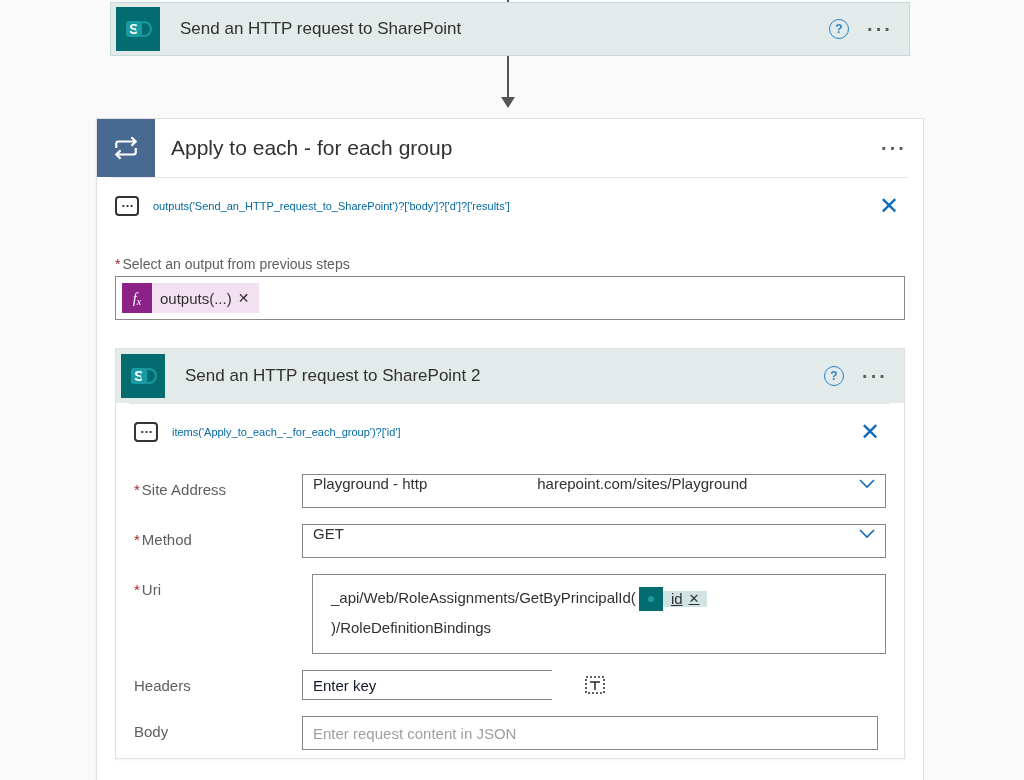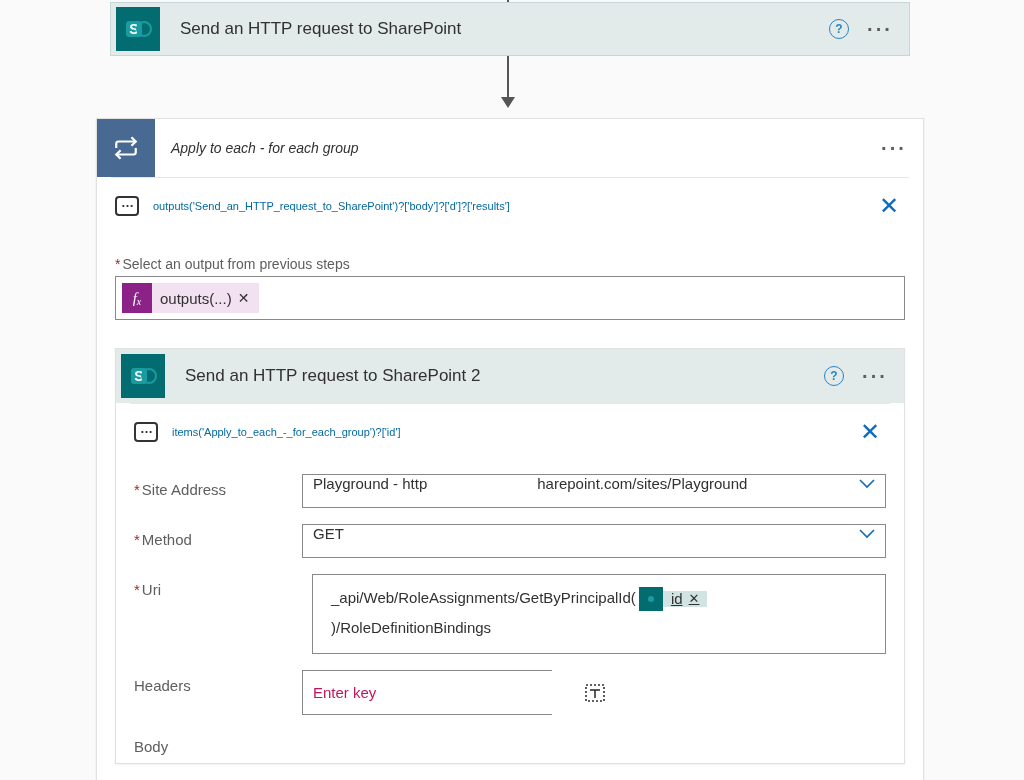--- a/index.html
+++ b/index.html
@@ -112,25 +112,24 @@
     height: 58px;
     display: flex; align-items: center;
     background: #fff;
   }
   .atoe-iconbox {
     width: 58px; height: 58px;
     background: #486991;
     display: flex; align-items: center; justify-content: center;
   }
   .atoe-header .title {
-    font-size: 14px;
+    font-size: 21px;
     margin-left: 16px;
     flex: 1;
     color: #323130;
-    font-style: italic;
   }
   .hr-line { margin: 0 14px 0 14px; border: none; border-top: 1px solid #e6e6e6; }
 
   .peek-row {
     display: flex; align-items: center;
     padding: 14px 18px 10px 18px;
   }
   .peek-icon {
     width: 24px; height: 20px;
     border: 2px solid #333;
@@ -268,24 +267,24 @@
     margin-right: 8px;
   }
   .uri-token .sp-mini .dot {
     width: 6px; height: 6px; background: #1A9BA1; border-radius: 50%;
   }
   .uri-token .tkx { margin-left: 6px; font-size: 13px; cursor: pointer; color:#323130; }
 
   .kv-row { display: flex; align-items: center; gap: 0; }
   .kv-input {
     border: 1px solid #8a8886;
-    height: 45px;
+    height: 30px;
     padding: 0 10px;
     font-size: 15px;
-    color: #be185d;
+    color: #0f172a;
     background: #fff;
     display: flex; align-items: center;
   }
   .kv-key { width: 250px; border-right: none; }
   .kv-val { width: 250px; }
   .kv-switch {
     margin-left: 32px;
     width: 22px; height: 22px;
     cursor: pointer;
   }
@@ -426,16 +425,19 @@
             <rect x="2" y="3" width="18" height="16" stroke-dasharray="2 2"></rect>
             <line x1="6" y1="8" x2="16" y2="8"></line>
             <line x1="11" y1="8" x2="11" y2="16"></line>
           </svg>
         </div>
       </div>
     </div>
 
     <div class="form-row">
       <div class="lbl">Body</div>
+      <div class="ctrl">
+        <div class="body-input">Enter request content in JSON</div>
+      </div>
     </div>
 
   </div>
 </div>
 
 </body></html>

